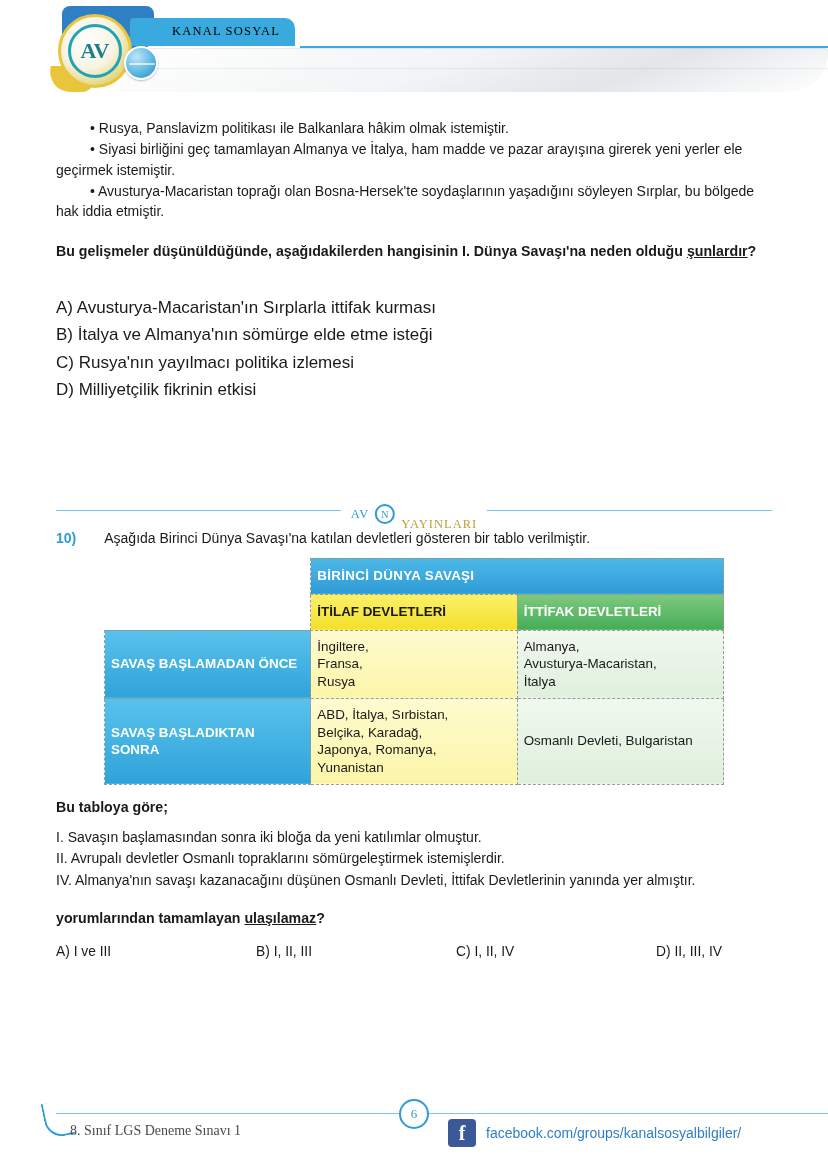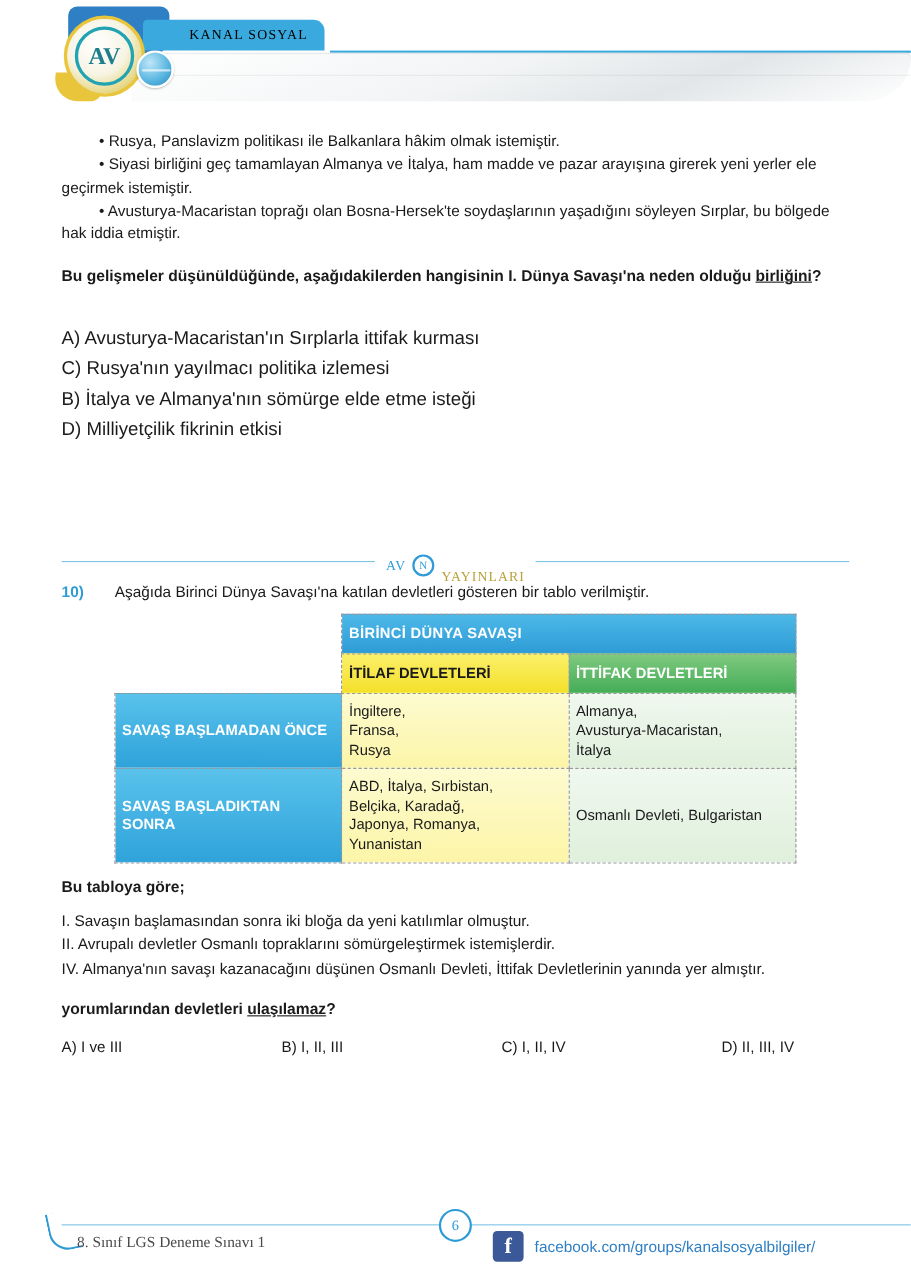--- a/index.html
+++ b/index.html
@@ -385,27 +385,27 @@
 <div class="content">
 
 
   <div class="bullets">
     <p>• Rusya, Panslavizm politikası ile Balkanlara hâkim olmak istemiştir.</p>
     <p>• Siyasi birliğini geç tamamlayan Almanya ve İtalya, ham madde ve pazar arayışına girerek yeni yerler ele geçirmek istemiştir.</p>
     <p>• Avusturya-Macaristan toprağı olan Bosna-Hersek'te soydaşlarının yaşadığını söyleyen Sırplar, bu bölgede hak iddia etmiştir.</p>
   </div>
 
   <div class="bold-stem">
-    <span>Bu gelişmeler düşünüldüğünde, aşağıdakilerden hangisinin I. Dünya Savaşı'na neden olduğu </span><span class="u">birliğini</span><span>?</span>
+    <span>Bu gelişmeler düşünüldüğünde, aşağıdakilerden hangisinin I. Dünya Savaşı'na neden olduğu </span><span class="u">şunlardır</span><span>?</span>
   </div>
 
   <div class="choices">
     <div>A) Avusturya-Macaristan'ın Sırplarla ittifak kurması</div>
+    <div>B) İtalya ve Almanya'nın sömürge elde etme isteği</div>
     <div>C) Rusya'nın yayılmacı politika izlemesi</div>
-    <div>B) İtalya ve Almanya'nın sömürge elde etme isteği</div>
     <div>D) Milliyetçilik fikrinin etkisi</div>
   </div>
 
   <div class="divider">
     <div class="line"></div>
     <div class="mid">
       <span>AV</span>
       <span class="dv-logo">N</span>
       <span class="gold">YAYINLARI</span>
     </div>
@@ -450,21 +450,21 @@
 
   <div class="after-tbl-bold">Bu tabloya göre;</div>
 
   <div class="romans">
     <p>I. Savaşın başlamasından sonra iki bloğa da yeni katılımlar olmuştur.</p>
     <p>II. Avrupalı devletler Osmanlı topraklarını sömürgeleştirmek istemişlerdir.</p>
     <p>IV. Almanya'nın savaşı kazanacağını düşünen Osmanlı Devleti, İttifak Devletlerinin yanında yer almıştır.</p>
   </div>
 
   <div class="ask">
-    <span>yorumlarından devletleri </span><span class="u">ulaşılamaz</span><span>?</span>
+    <span>yorumlarından tamamlayan </span><span class="u">ulaşılamaz</span><span>?</span>
   </div>
 
   <div class="opts">
     <span class="o1">A) I ve III</span>
     <span class="o2">B) I, II, III</span>
     <span class="o3">C) I, II, IV</span>
     <span class="o4">D) II, III, IV</span>
   </div>
 </div>
 

